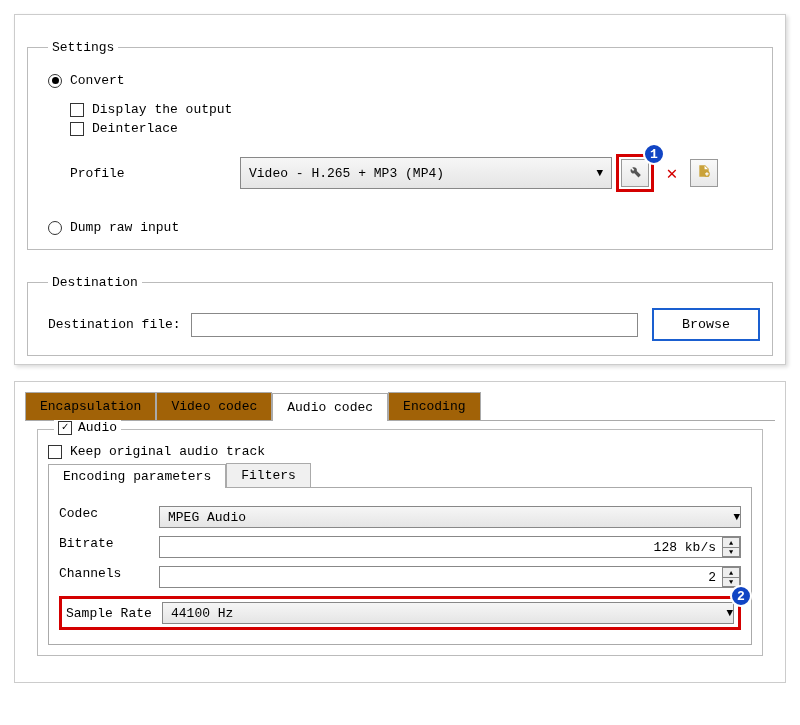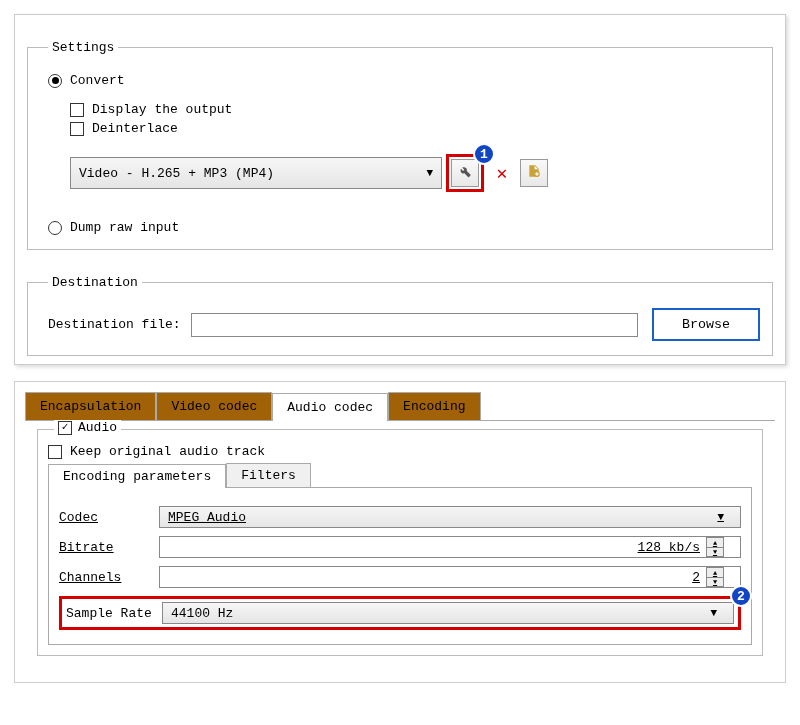--- a/index.html
+++ b/index.html
@@ -114,26 +114,26 @@
   }
   .subtab.active { background:#fff; top:1px; }
 
   .enc-wrap { border:1px solid #aaa; border-top:none; padding:10px 10px 14px 10px; }
   .audio-group { border:1px solid #bbb; margin:8px 12px; padding:8px 10px 10px 10px; position:relative; }
   .audio-group .grouplabel {
     position:absolute; top:-10px; left:16px; background:#fff; padding:0 4px;
     display:flex; align-items:center;
   }
 
-  .field-row { display:flex; align-items:center; margin:8px 0;text-decoration:underline; }
+  .field-row { display:flex; margin:8px 0; }
   .field-label { width:100px; font-family:"Courier New",monospace; }
   .combo {
     flex:1; height:22px; border:1px solid #888;
     background: linear-gradient(#f6f6f6,#e5e5e5);
-    display:flex; align-items:center; padding:0 16px 0 8px;
+    display:flex; align-items:center; padding:0 0 0 8px;
     font-family:"Courier New",monospace;
   }
   .combo .txt { flex:1; }
   .combo .txt.right { text-align:right; padding-right:6px; }
   .combo .caret { font-size:11px; }
   .spinner {
     width:18px; display:flex; flex-direction:column;
   }
   .spinner .sp { height:10px; border:1px solid #888; background:#eee; font-size:7px; display:flex;align-items:center;justify-content:center; }
   .spinner .sp:first-child{border-bottom:none;}
@@ -160,20 +160,21 @@
     <div class="row indent" style="margin-top:14px;">
       <span class="checkbox"></span>
       <span class="label">Display the output</span>
     </div>
     <div class="row indent">
       <span class="checkbox"></span>
       <span class="label">Deinterlace</span>
     </div>
 
     <div class="row indent" style="margin-top:18px;">
+      <span class="label" style="width:170px;">Profile</span>
       <div class="profile-select">
         <span class="txt">Video - H.265 + MP3 (MP4)</span>
         <span class="caret">▼</span>
       </div>
       <span class="highlight-box" style="margin-left:4px;">
         <span class="callout" style="top:-14px; right:-14px;">1</span>
         <span class="icon-btn" style="margin-left:0;">
           <span>
             <svg width="14" height="14" viewBox="0 0 24 24">
                 <path fill="#555" d="M22 19l-7-7c.6-1.7.2-3.7-1.2-5.1-1.8-1.8-4.5-2-6.5-.7l3.5 3.5-2.1 2.1L5.2 8.3c-1.3 2-1.1 4.7.7 6.5 1.4 1.4 3.4 1.8 5.1 1.2l7 7 4-4z"></path>

